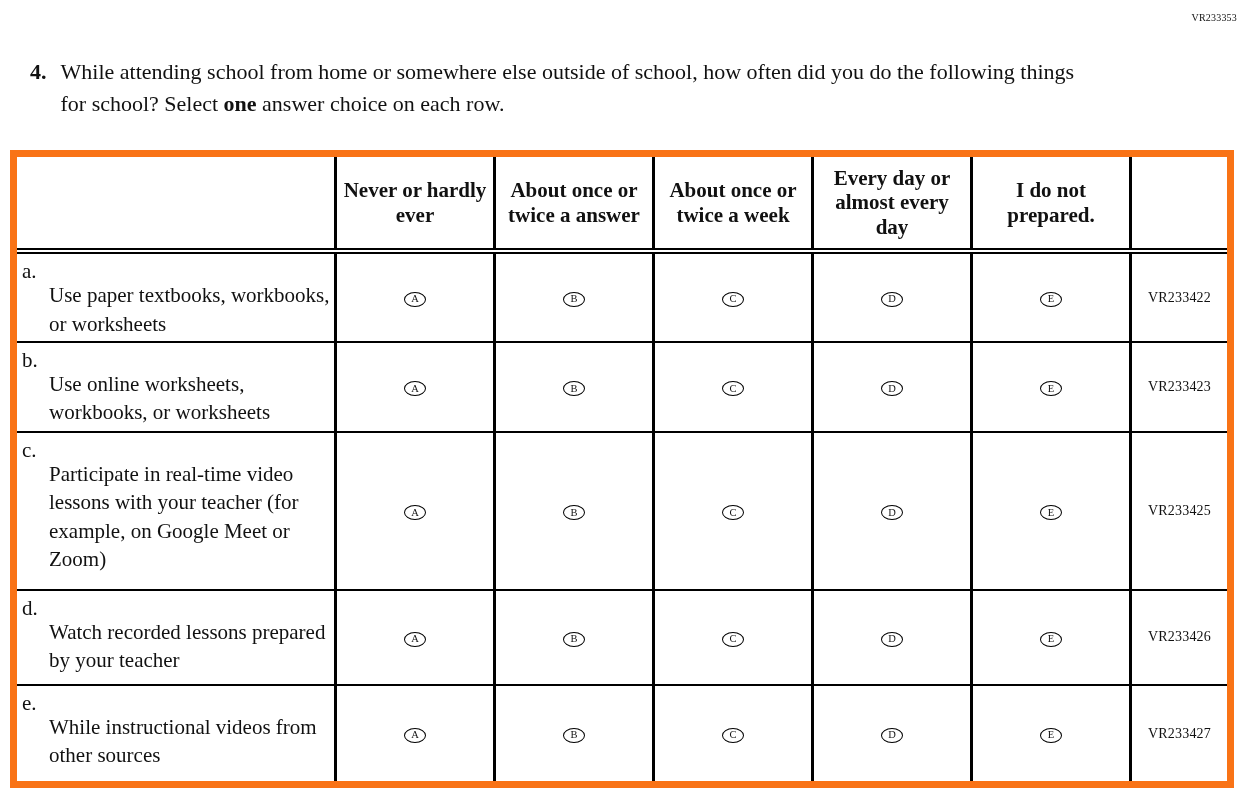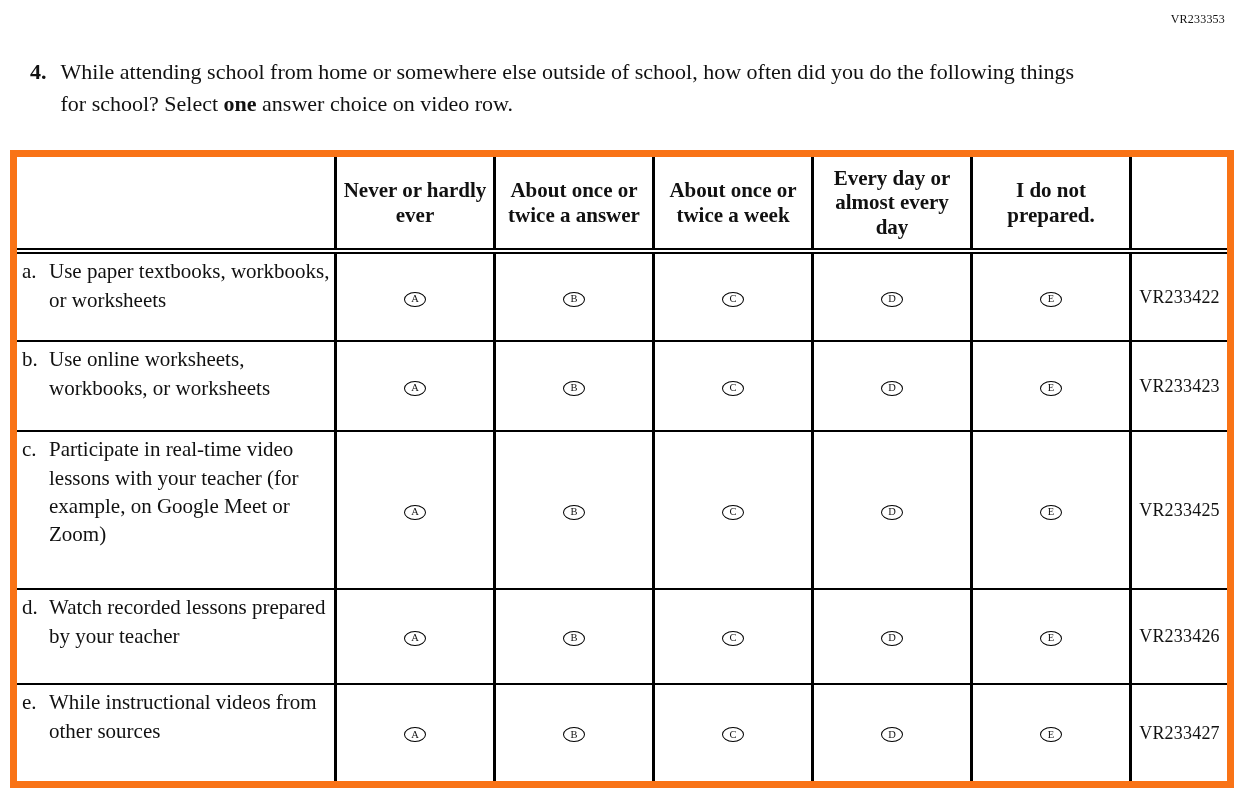--- a/index.html
+++ b/index.html
@@ -8,22 +8,22 @@
     width: 1237px;
     height: 807px;
     position: relative;
     font-family: "Liberation Serif", "DejaVu Serif", serif;
     color: #111111;
     overflow: hidden;
   }
   .form-code {
     position: absolute;
     top: 12px;
-    right: 12px;
-    font-size: 12px;
+    right: 0;
+    font-size: 10px;
     letter-spacing: 0.2px;
   }
   .question {
     display: flex;
     align-items: flex-start;
     margin: 56px 0 0 30px;
   }
   .qnum {
     font-weight: bold;
     font-size: 22px;
@@ -61,58 +61,58 @@
     height: 98px;
   }
   td.label-cell {
     vertical-align: top;
     padding: 3px 4px 3px 5px;
     font-size: 21px;
     line-height: 1.35;
   }
   .label-wrap { display: flex; align-items: flex-start; }
   .row-letter { width: 27px; flex: 0 0 27px; }
-  .row-text { flex: 1; }
+  .row-text { flex: 1; margin-top: 24px; }
   td.opt-cell {
     text-align: center;
     vertical-align: middle;
   }
   .bubble {
     display: inline-flex;
     align-items: center;
     justify-content: center;
     width: 22px;
     height: 15px;
     border: 1.3px solid #000;
     border-radius: 50%;
     font-size: 10.5px;
     line-height: 1;
     cursor: pointer;
     user-select: none;
   }
   td.code-cell {
     text-align: center;
     vertical-align: middle;
-    font-size: 18px;
+    font-size: 14px;
     padding: 2px;
     letter-spacing: 0.2px;
   }
   tr.row-a, tr.row-b { height: 90px; }
   tr.row-c { height: 158px; }
   tr.row-d { height: 95px; }
   tr.row-e { height: 100px; }
 </style>
 </head>
 <body>
 
 <div class="form-code">VR233353</div>
 
 <div class="question">
   <span class="qnum">4.</span>
-  <p class="qtext"><span>While attending school from home or somewhere else outside of school, how often did you do the following things for school? Select </span><b>one</b><span> answer choice on video row.</span></p>
+  <p class="qtext"><span>While attending school from home or somewhere else outside of school, how often did you do the following things for school? Select </span><b>one</b><span> answer choice on each row.</span></p>
 </div>
 
 <table class="freq">
   <colgroup>
     <col style="width:322px">
     <col style="width:159px">
     <col style="width:159px">
     <col style="width:159px">
     <col style="width:159px">
     <col style="width:159px">

